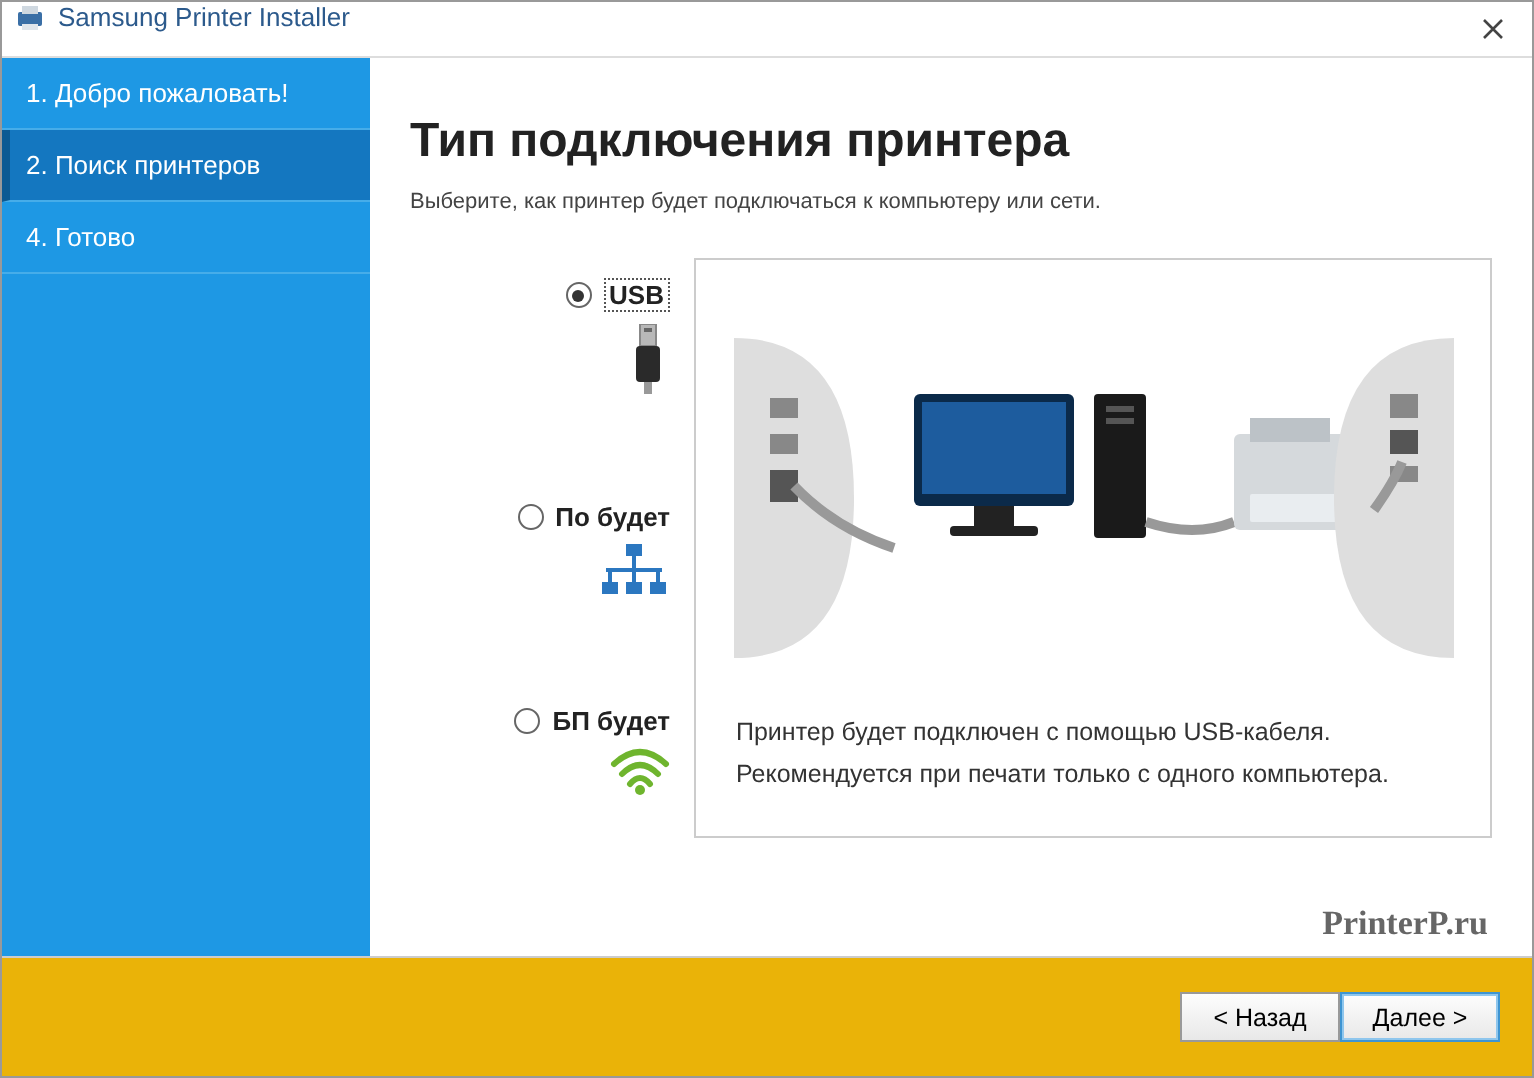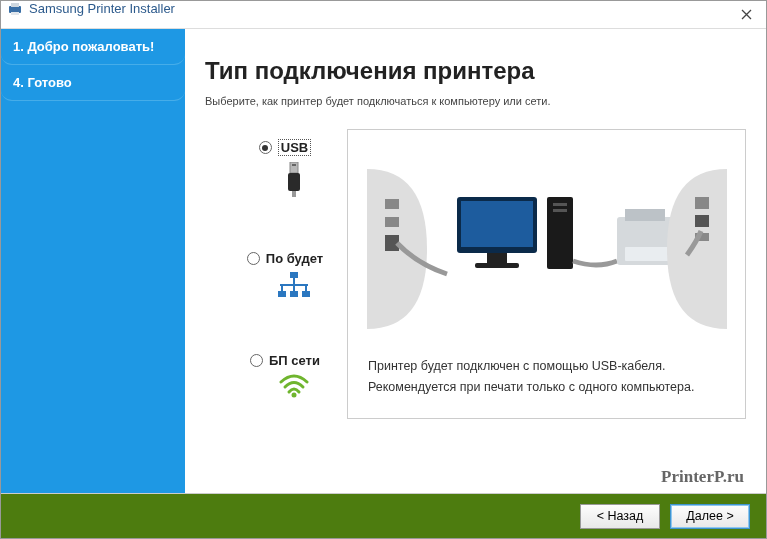--- a/index.html
+++ b/index.html
@@ -4,39 +4,39 @@
 <style>
   * { box-sizing: border-box; margin: 0; padding: 0; }
   body { font-family: "Segoe UI", Tahoma, sans-serif; font-size: 13px; background: #f0f0f0; }
   .window { width: 767px; height: 539px; background: #fff; border: 1px solid #999; display: flex; flex-direction: column; }
   .titlebar { height: 28px; display: flex; align-items: flex-start; padding: 0 0 0 6px; border-bottom: 1px solid #ddd; background: #fff; }
   .titlebar .icon { width: 16px; height: 16px; margin-right: 6px; }
   .titlebar .title { flex: 1; color: #2c5a8c; font-size: 13px; }
   .titlebar .close { width: 40px; height: 100%; display: flex; align-items: center; justify-content: center; color: #444; cursor: default; }
   .body { flex: 1; display: flex; min-height: 0; }
   .sidebar { width: 184px; background: #1e98e4; color: #fff; display: flex; flex-direction: column; padding-top: 0; }
-  .step { padding: 10px 12px; font-size: 13px; font-weight: bold; border-bottom: 1px solid #46ade9; cursor: default; border-radius: 11px; }
+  .step { padding: 10px 12px; font-size: 13px; font-weight: normal; border-bottom: 1px solid #46ade9; cursor: default; }
   .step.active { background: #1477c0; border-left: 4px solid #0b5a93; padding-left: 8px; }
   .content { flex: 1; padding: 28px 20px 10px 20px; display: flex; flex-direction: column; position: relative; }
   .heading { font-size: 24px; font-weight: bold; color: #222; margin-bottom: 10px; }
   .subheading { font-size: 11px; color: #444; margin-bottom: 22px; }
   .options-row { display: flex; gap: 12px; align-items: flex-start; }
   .options { width: 130px; display: flex; flex-direction: column; gap: 50px; padding-left: 30px; padding-top: 10px; }
-  .opt { display: flex; flex-direction: column; align-items: center; gap: 6px; }
+  .opt { display: flex; flex-direction: column; align-items: flex-end; gap: 6px; }
   .opt .radio-row { display: flex; align-items: center; gap: 6px; }
   .opt .radio { width: 13px; height: 13px; border: 1px solid #666; border-radius: 50%; display: flex; align-items: center; justify-content: center; background: #fff; }
   .opt.selected .radio::after { content: ""; width: 6px; height: 6px; border-radius: 50%; background: #333; }
   .opt.selected .lbl { border: 1px dotted #555; padding: 0 2px; }
   .opt .lbl { font-size: 13px; font-weight: bold; color: #222; }
   .opt .icon-holder { margin-left: 18px; }
   .preview { flex: 1; border: 1px solid #ccc; height: 290px; display: flex; flex-direction: column; padding: 16px; }
   .preview .img-area { flex: 1; display: flex; align-items: center; justify-content: center; }
   .preview .desc { font-size: 12.5px; color: #333; line-height: 1.7; padding: 4px; }
   .watermark { position: absolute; right: 22px; bottom: 6px; font-size: 17px; font-weight: bold; color: #666; font-family: "Comic Sans MS", cursive; }
-  .footer { height: 45px; border-top: 1px solid #ccc; display: flex; align-items: center; justify-content: flex-end; gap: 10px; padding: 0 16px; background: #4d7c0f; }
+  .footer { height: 60px; border-top: 1px solid #ccc; display: flex; align-items: center; justify-content: flex-end; gap: 0; padding: 0 16px; background: #eab308; }
   .btn { min-width: 80px; height: 25px; border: 1px solid #999; background: linear-gradient(#fdfdfd,#e8e8e8); font-size: 12.5px; display: flex; align-items: center; justify-content: center; cursor: default; }
   .btn.primary { border: 1px solid #3e94d1; box-shadow: 0 0 0 1px #8ec6ed inset; }
   .btn.cancel { margin-left: 18px; }
 </style>
 </head>
 <body>
 
 <div class="window">
 
   <div class="titlebar">
@@ -52,20 +52,21 @@
       <svg width="11" height="11" viewBox="0 0 11 11">
           <path d="M1 1 L10 10 M10 1 L1 10" stroke="#444" stroke-width="1.3"></path>
         </svg>
     </div>
   </div>
 
   <div class="body">
 
     <div class="sidebar">
       <div class="step"><span>1. Добро пожаловать!</span></div>
+      <div class="step active"><span>2. Поиск принтеров</span></div>
       <div class="step"><span>4. Готово</span></div>
     </div>
 
     <div class="content">
       <div class="heading">Тип подключения принтера</div>
       <div class="subheading">Выберите, как принтер будет подключаться к компьютеру или сети.</div>
 
       <div class="options-row">
 
         <div class="options">
@@ -101,21 +102,21 @@
                   <rect x="2" y="19" width="8" height="6" fill="#2b77c0"></rect>
                   <rect x="14" y="19" width="8" height="6" fill="#2b77c0"></rect>
                   <rect x="26" y="19" width="8" height="6" fill="#2b77c0"></rect>
                 </svg>
             </div>
           </div>
 
           <div class="opt">
             <div class="radio-row">
               <span class="radio"></span>
-              <span class="lbl">БП сети</span>
+              <span class="lbl">БП будет</span>
             </div>
             <div class="icon-holder">
               <svg width="30" height="24" viewBox="0 0 30 24">
                   <path d="M2 8 Q15 -4 28 8" fill="none" stroke="#6fb52e" stroke-width="3" stroke-linecap="round"></path>
                   <path d="M6 13 Q15 4 24 13" fill="none" stroke="#6fb52e" stroke-width="3" stroke-linecap="round"></path>
                   <path d="M10 18 Q15 12 20 18" fill="none" stroke="#6fb52e" stroke-width="3" stroke-linecap="round"></path>
                   <circle cx="15" cy="21" r="2.5" fill="#6fb52e"></circle>
                 </svg>
             </div>
           </div>

